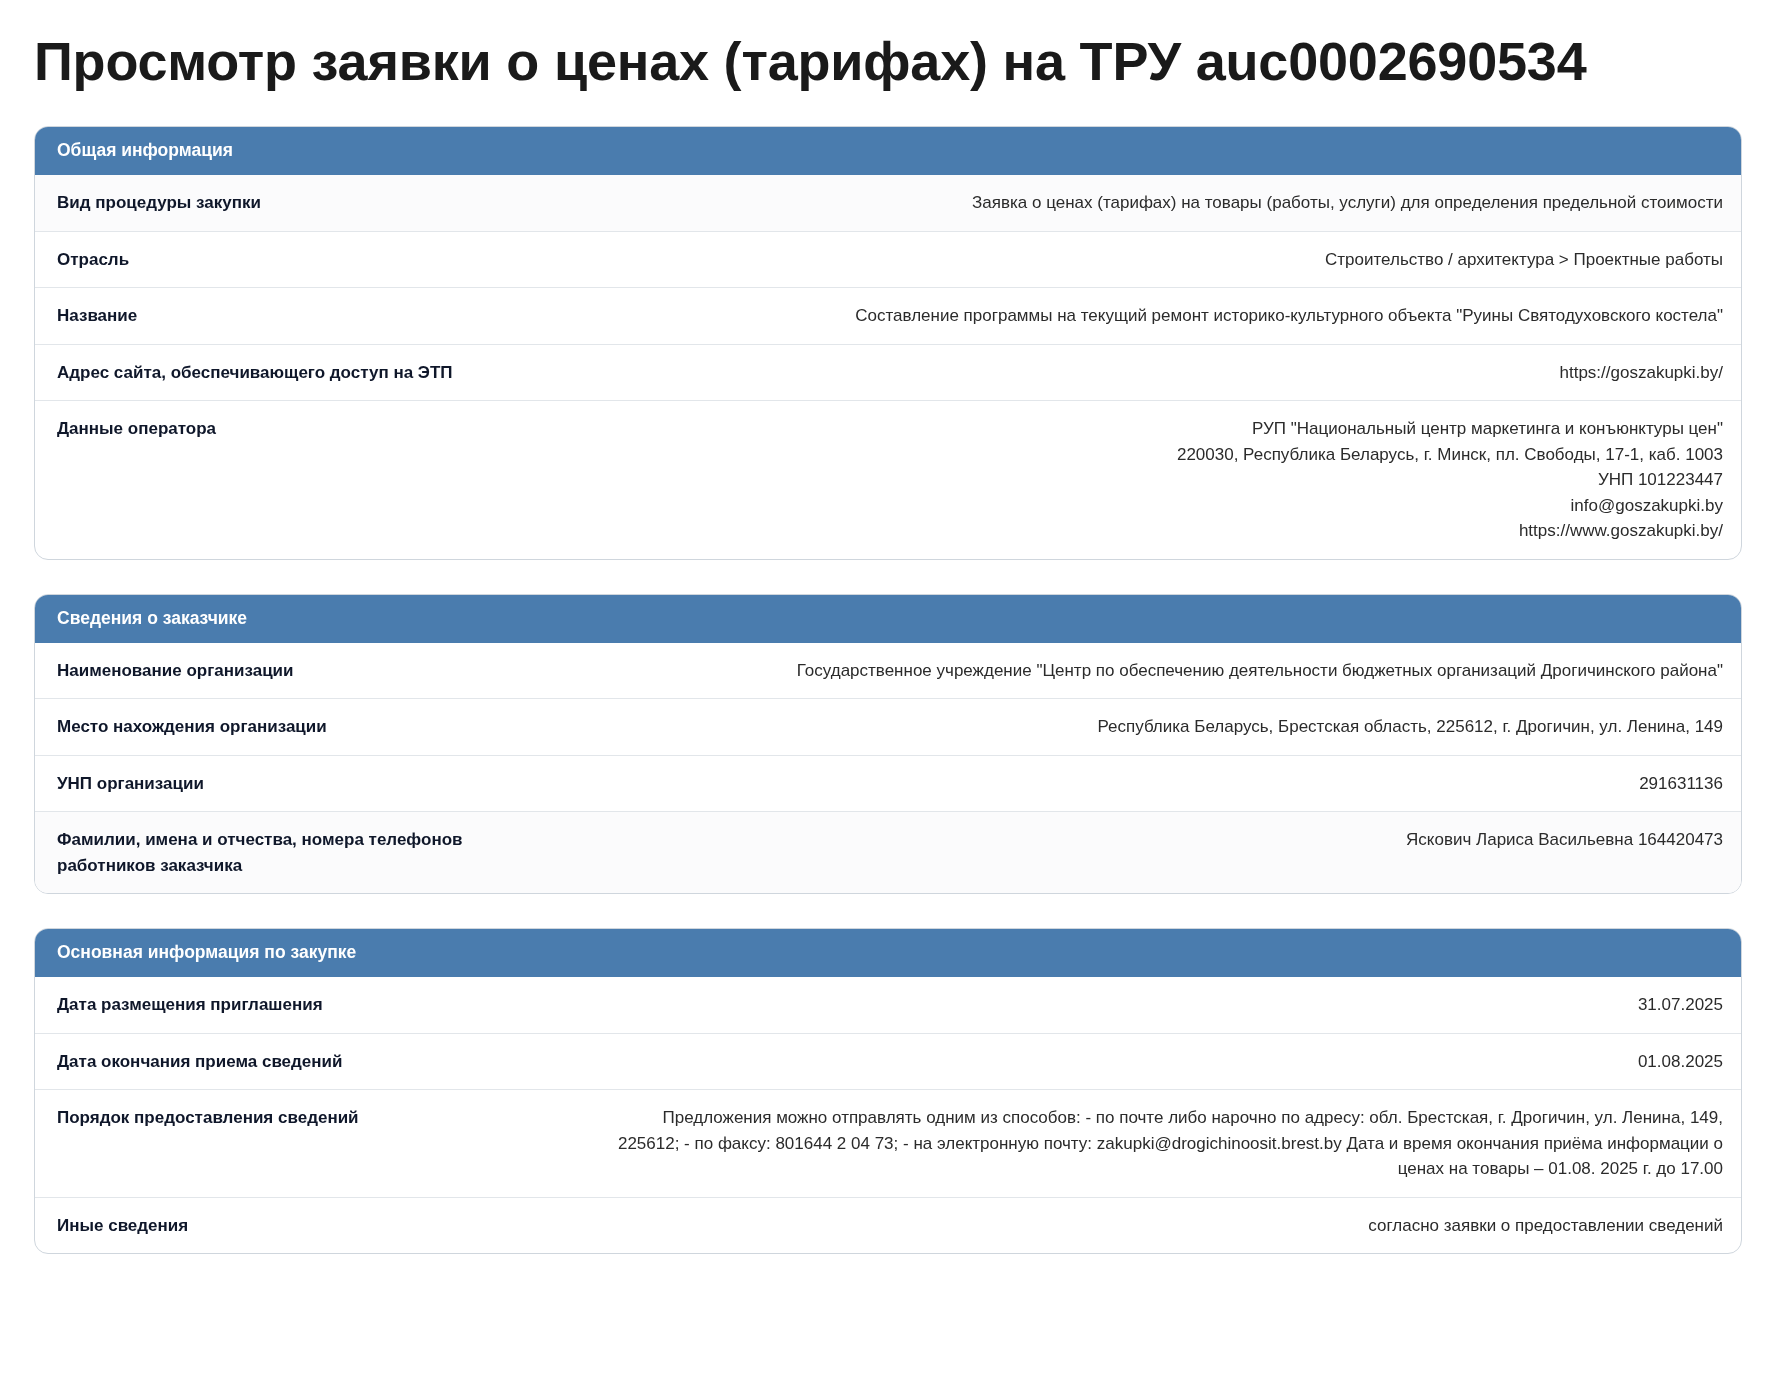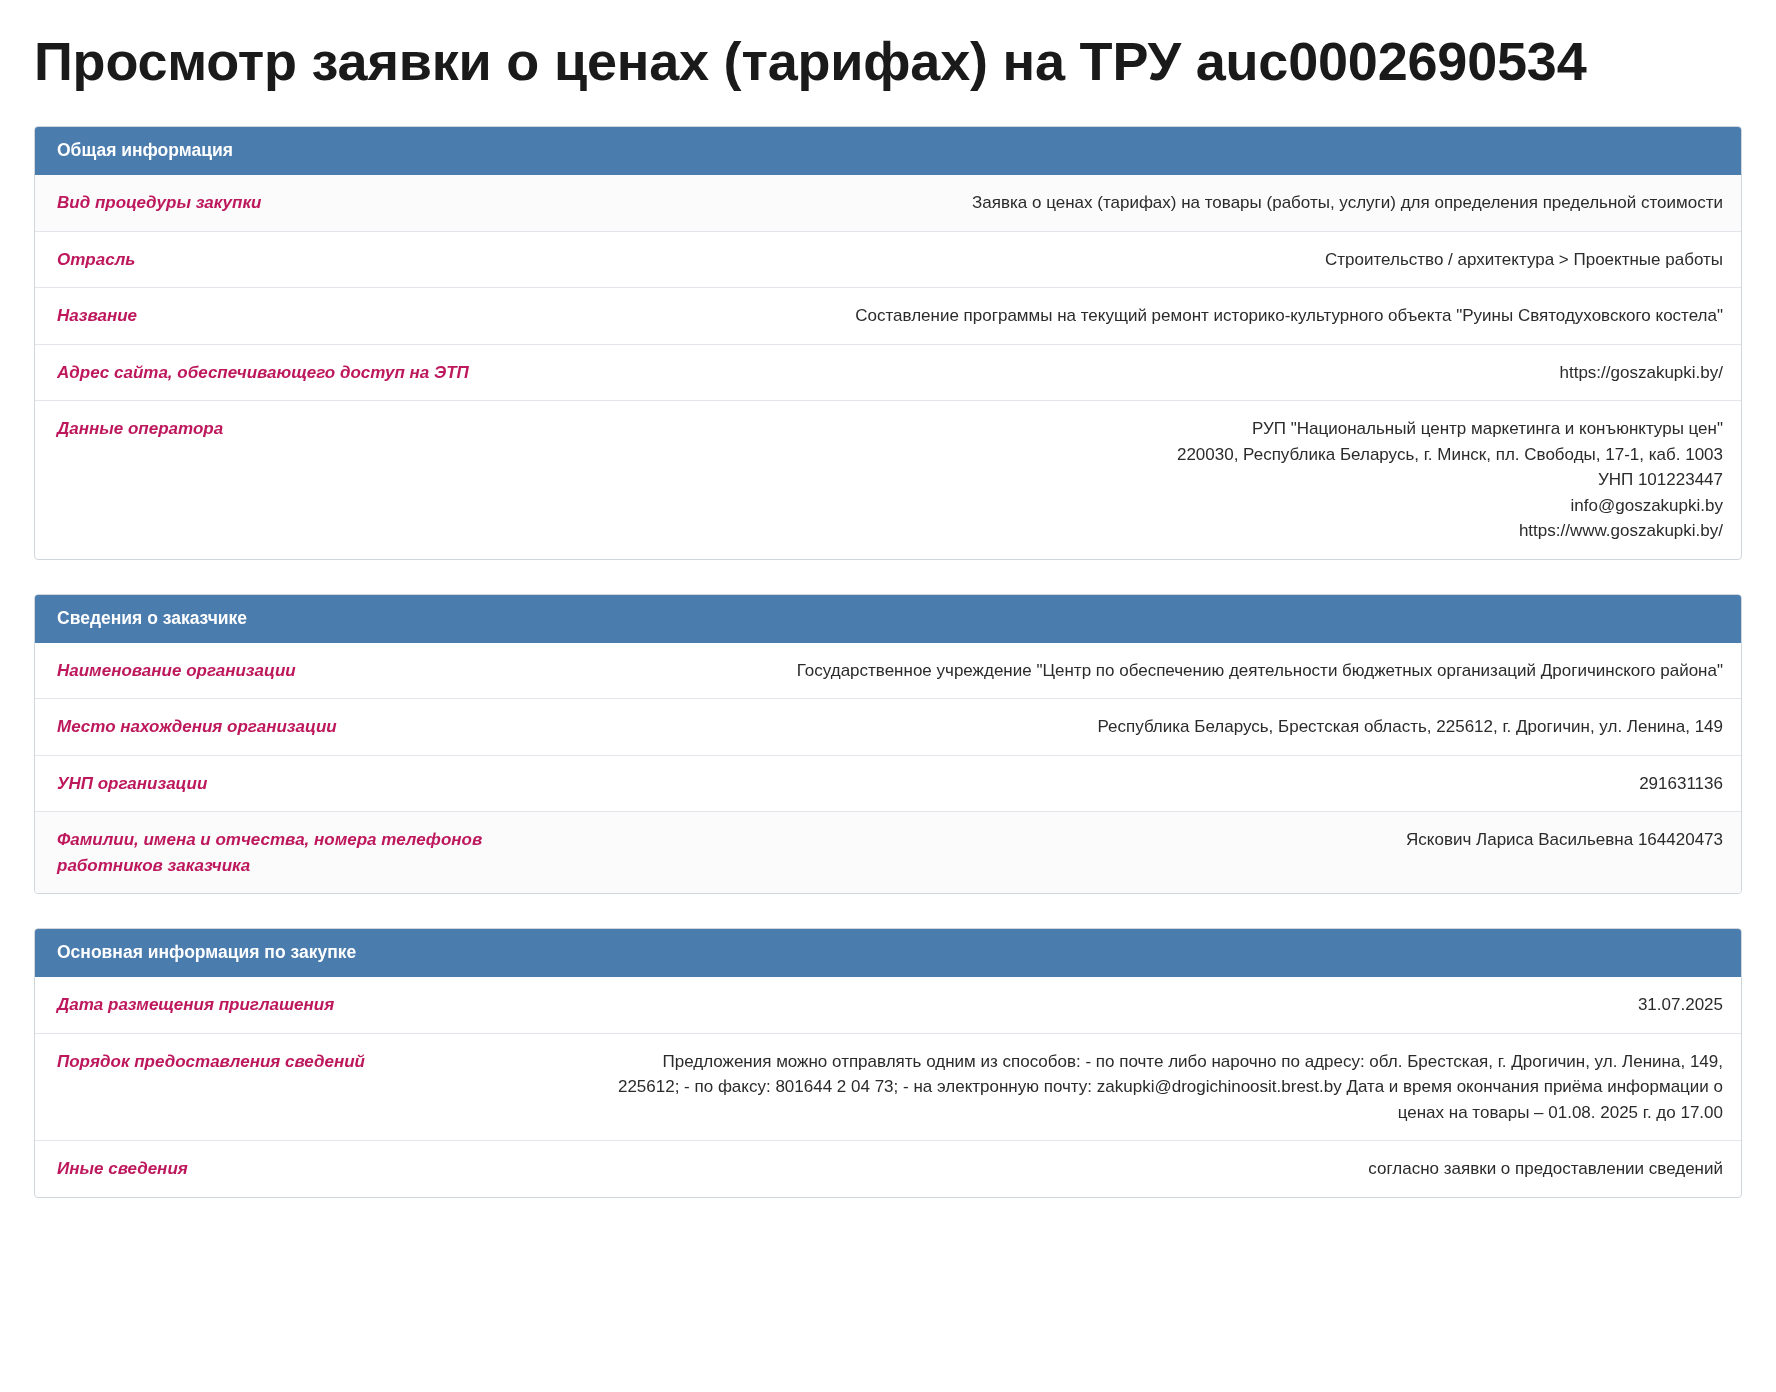--- a/index.html
+++ b/index.html
@@ -20,21 +20,21 @@
   h1.page-title {
     font-size: 54px;
     line-height: 1.15;
     font-weight: bold;
     color: #1a1a1a;
     margin: 12px 0 34px 0;
     letter-spacing: -0.2px;
   }
   .panel {
     border: 1px solid #cfd6dd;
-    border-radius: 4px;
+    border-radius: 14px;
     background: #ffffff;
     margin-bottom: 34px;
     overflow: hidden;
   }
   .panel-header {
     background: #4a7cae;
     color: #ffffff;
     font-size: 17.5px;
     font-weight: bold;
     padding: 13px 22px 14px 22px;
@@ -52,22 +52,21 @@
   }
   table.kv td {
     padding: 15px 18px 15px 22px;
     font-size: 17px;
     line-height: 1.5;
     vertical-align: top;
   }
   td.k {
     width: 500px;
     font-weight: bold;
-    color: #be185d;
-    font-style: italic;
+    color: #0f172a;
   }
   td.v {
     color: #2b2b2b;
     white-space: pre-line;
     text-align: right;
   }
   .row-alt {
     background: #fbfbfc;
   }
 </style>
@@ -136,20 +135,24 @@
 
   <div class="panel">
     <div class="panel-header">Основная информация по закупке</div>
     <table class="kv">
       <tbody>
           <tr>
         <td class="k">Дата размещения приглашения</td>
         <td class="v">31.07.2025</td>
       </tr>
       <tr>
+        <td class="k">Дата окончания приема сведений</td>
+        <td class="v">01.08.2025</td>
+      </tr>
+      <tr>
         <td class="k">Порядок предоставления сведений</td>
         <td class="v">Предложения можно отправлять одним из способов: - по почте либо нарочно по адресу: обл. Брестская, г. Дрогичин, ул. Ленина, 149, 225612; - по факсу: 801644 2 04 73; - на электронную почту: zakupki@drogichinoosit.brest.by Дата и время окончания приёма информации о ценах на товары – 01.08. 2025 г. до 17.00</td>
       </tr>
       <tr>
         <td class="k">Иные сведения</td>
         <td class="v">согласно заявки о предоставлении сведений</td>
       </tr>
     </tbody>
       </table>
   </div>

